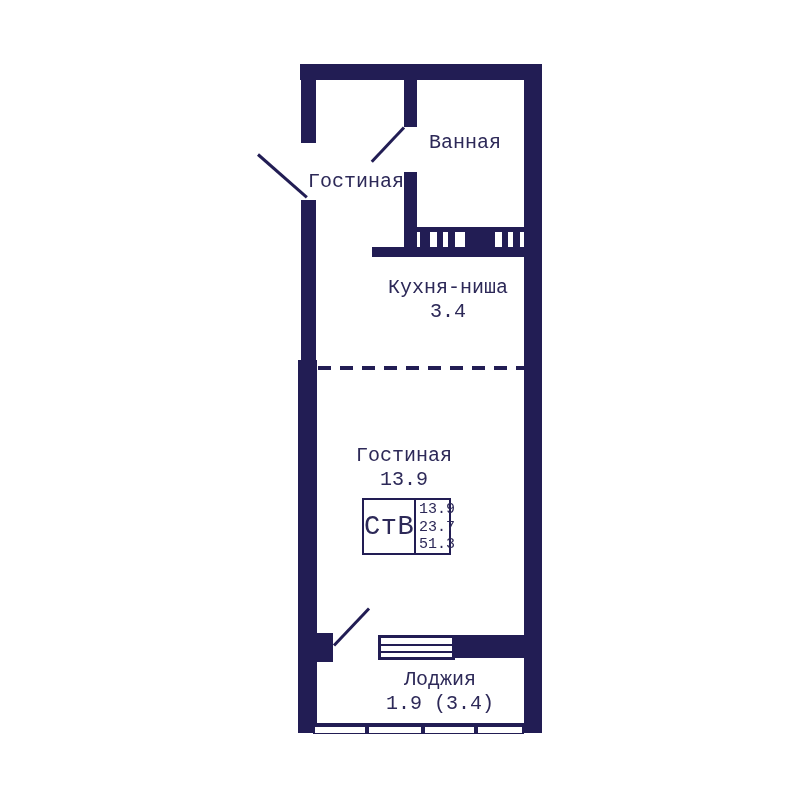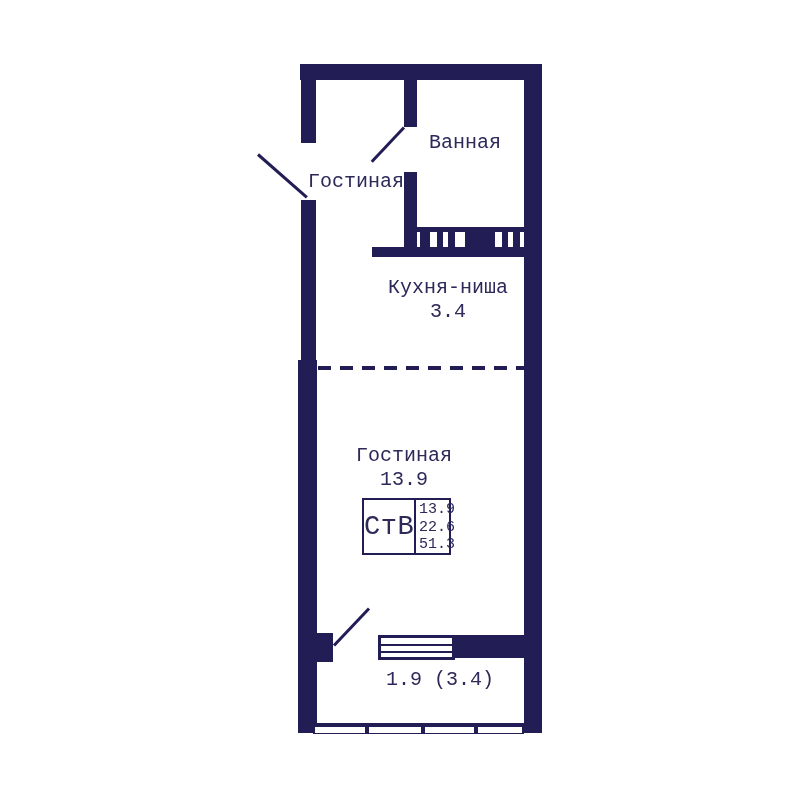--- a/index.html
+++ b/index.html
@@ -100,25 +100,26 @@
   </div>
   <div class="room-label" style="left:368px;top:276px;">
     <div>Кухня-ниша</div>
     <div>3.4</div>
   </div>
   <div class="room-label" style="left:324px;top:444px;">
     <div>Гостиная</div>
     <div>13.9</div>
   </div>
   <div class="room-label" style="left:360px;top:668px;">
+    <div>Лоджия</div>
     <div>1.9 (3.4)</div>
   </div>
 
   <div class="info-box">
     <div class="type-cell">СтВ</div>
     <div class="nums-cell">
       <div>13.9</div>
-      <div>22.6</div>
+      <div>23.7</div>
       <div>51.3</div>
     </div>
   </div>
 
 </div>
 
 </body></html>

